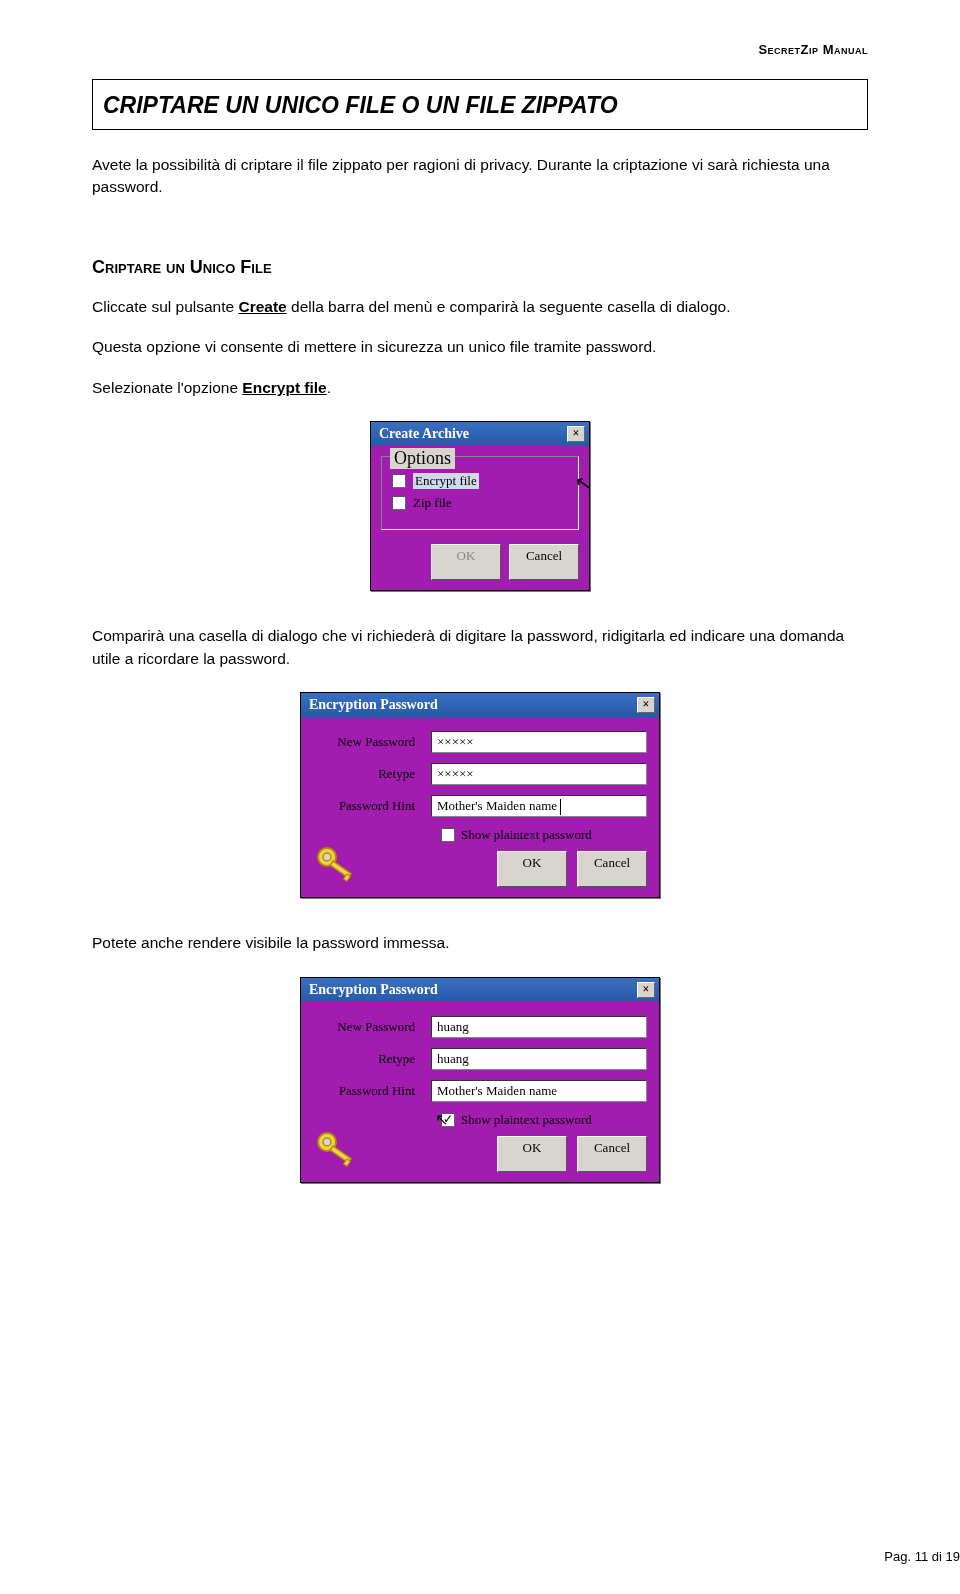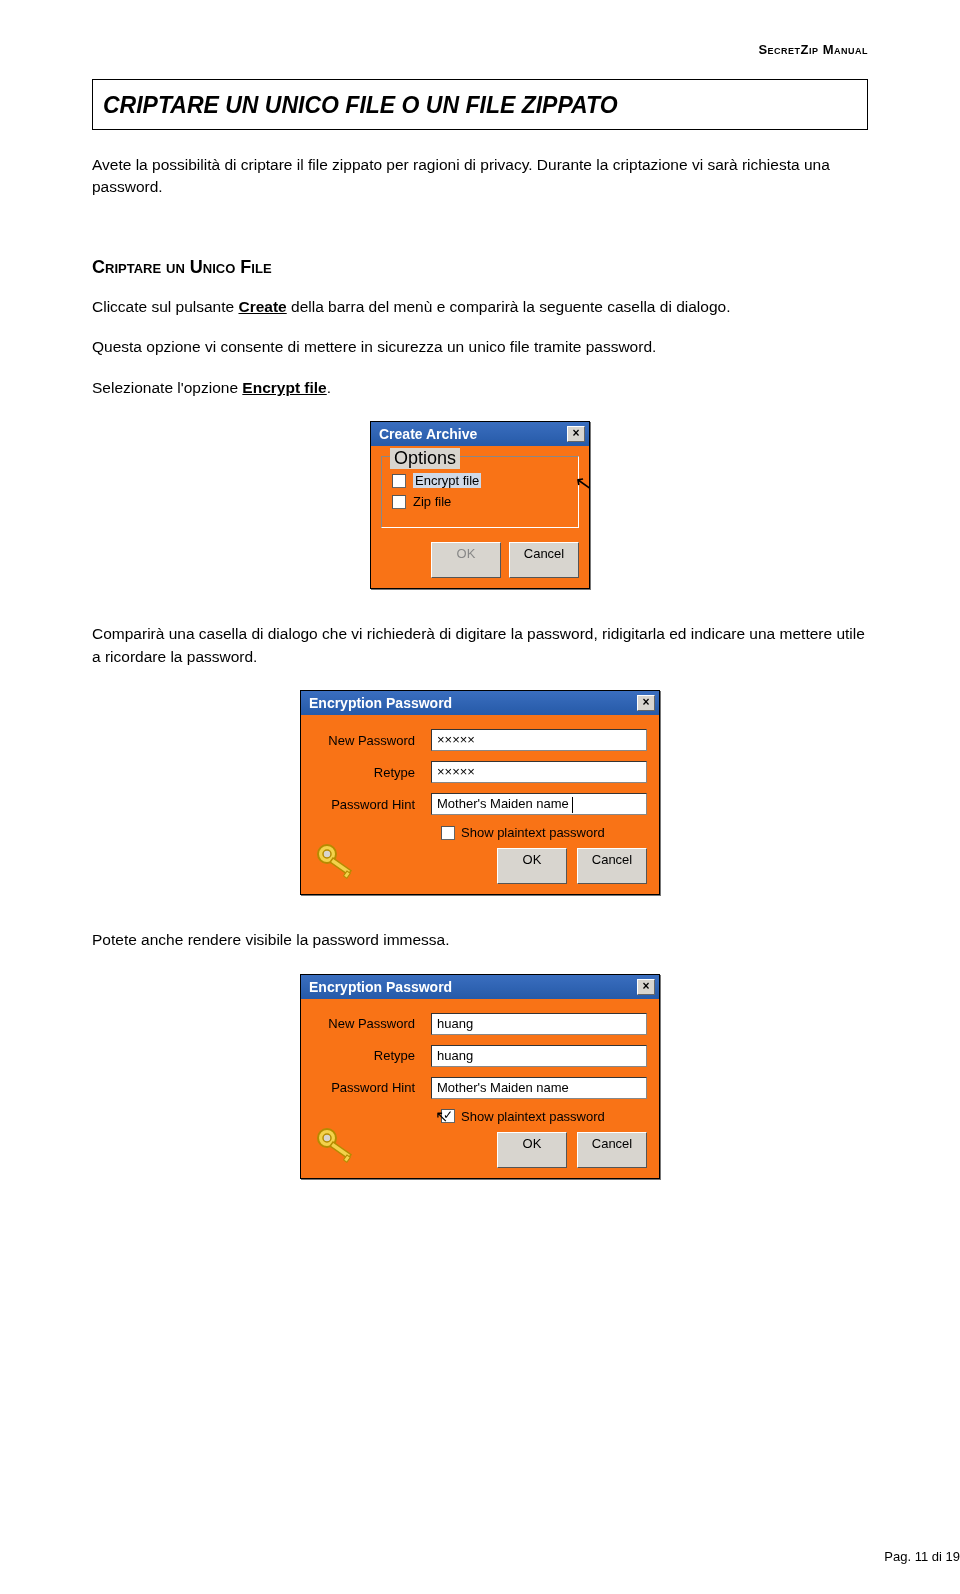--- a/index.html
+++ b/index.html
@@ -46,22 +46,22 @@
   .bold { font-weight: bold; text-decoration: underline; }
   .dialog-wrap {
     display: flex;
     justify-content: center;
     margin: 22px 0 34px 0;
   }
 
   
   .win-dialog {
     border: 1px solid #000;
-    background: #f97316;
-    font-family: Liberation Sans, sans-serif;
+    background: #a21caf;
+    font-family: Liberation Serif, serif;
     font-size: 13px;
     box-shadow: 1px 1px 0 #777;
   }
   .win-title {
     background: linear-gradient(#3a6ebf, #265aa8);
     color: #fff;
     font-weight: bold;
     padding: 4px 4px 4px 8px;
     display: flex;
     justify-content: space-between;
@@ -256,21 +256,21 @@
         <span>Zip file</span>
       </div>
     </div>
     <div class="btn-row">
       <div class="w-btn">OK</div>
       <div class="w-btn enabled">Cancel</div>
     </div>
   </div>
 </div>
 
-<p class="body-text">Comparirà una casella di dialogo che vi richiederà di digitare la password, ridigitarla ed indicare una mettere utile a ricordare la password.</p>
+<p class="body-text">Comparirà una casella di dialogo che vi richiederà di digitare la password, ridigitarla ed indicare una domanda utile a ricordare la password.</p>
 
 <div class="dialog-wrap">
   <div class="win-dialog dlg-ep">
     <div class="win-title">
       <span>Encryption Password</span>
       <span class="win-close">×</span>
     </div>
     <div class="ep-body">
       <div class="ep-row">
         <div class="ep-label">New Password</div>

